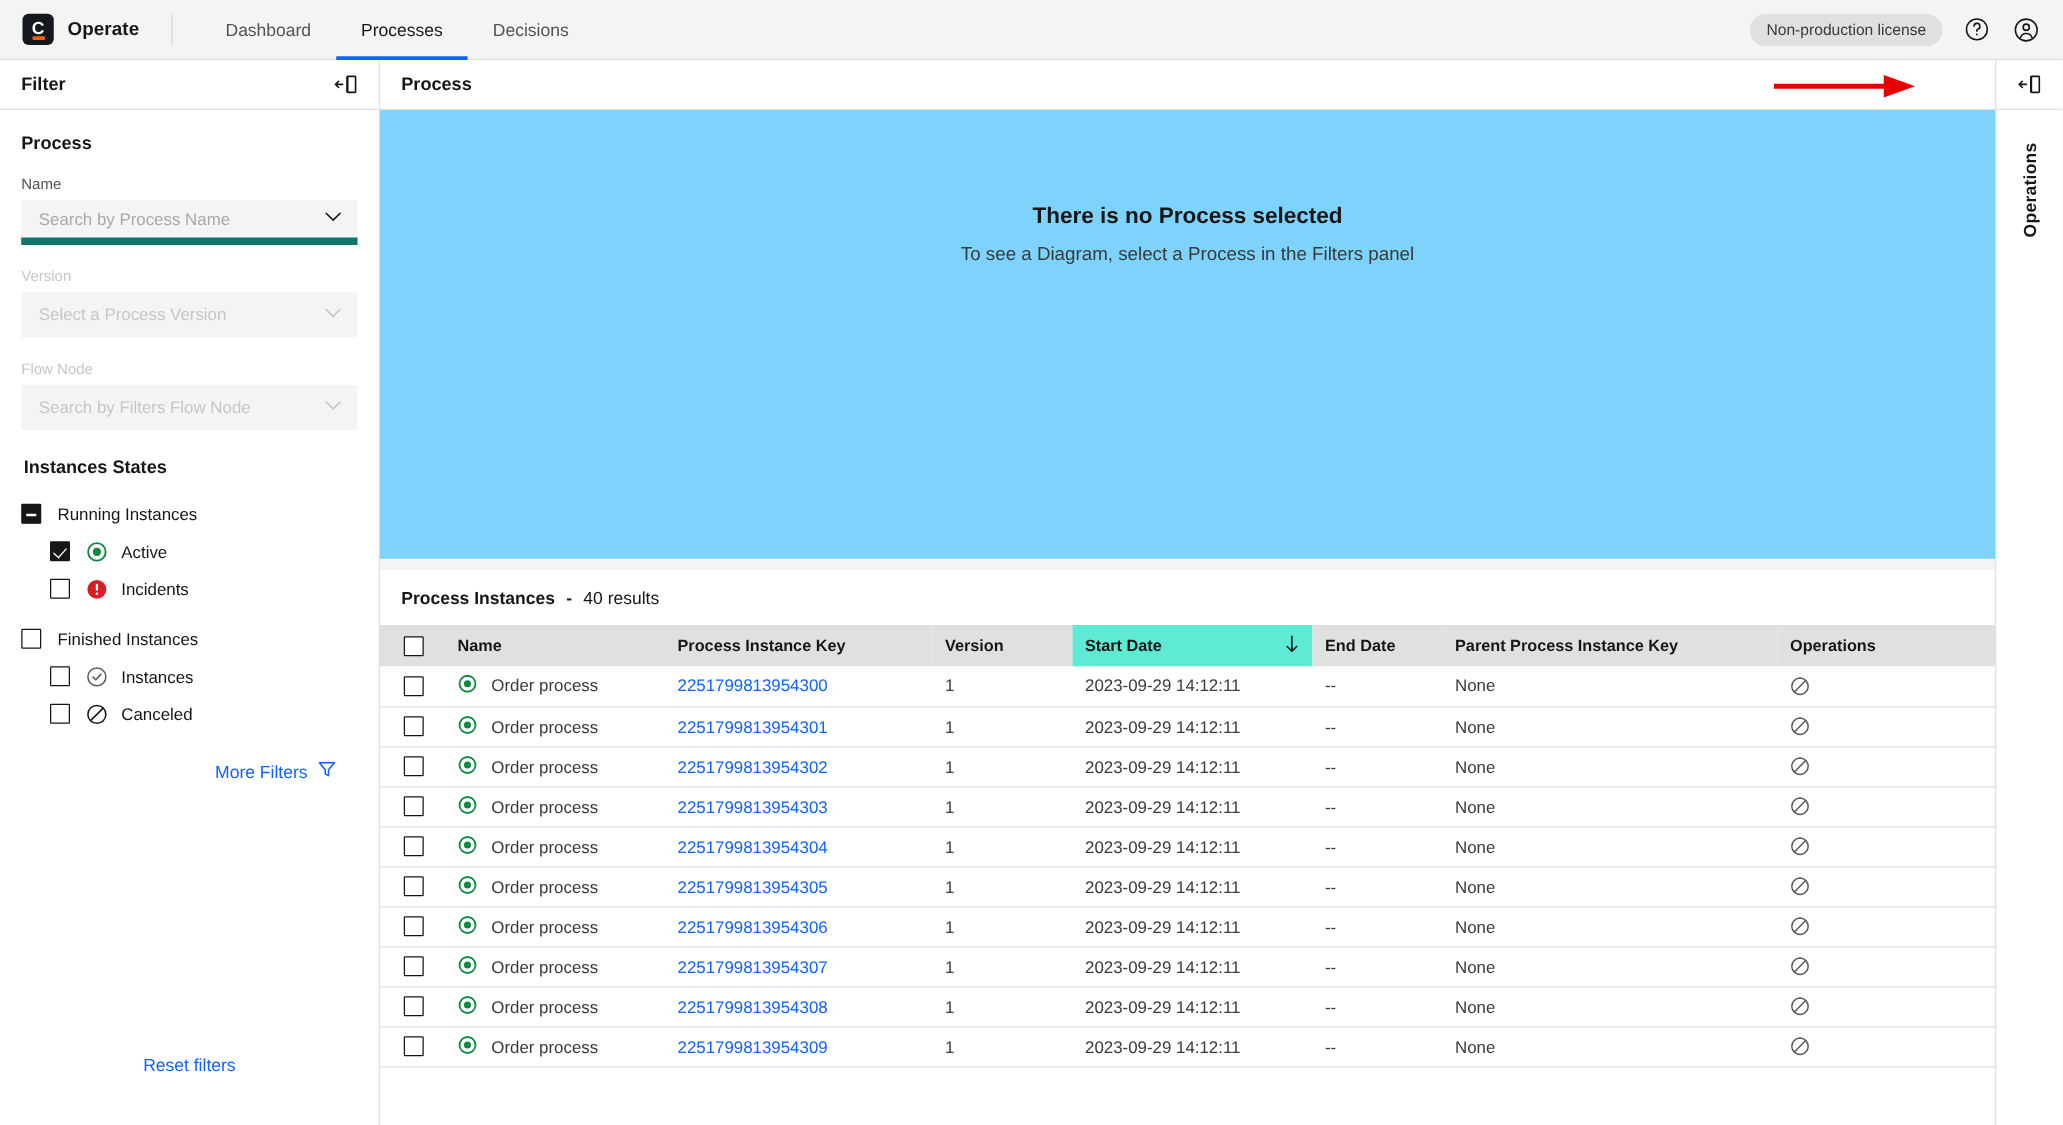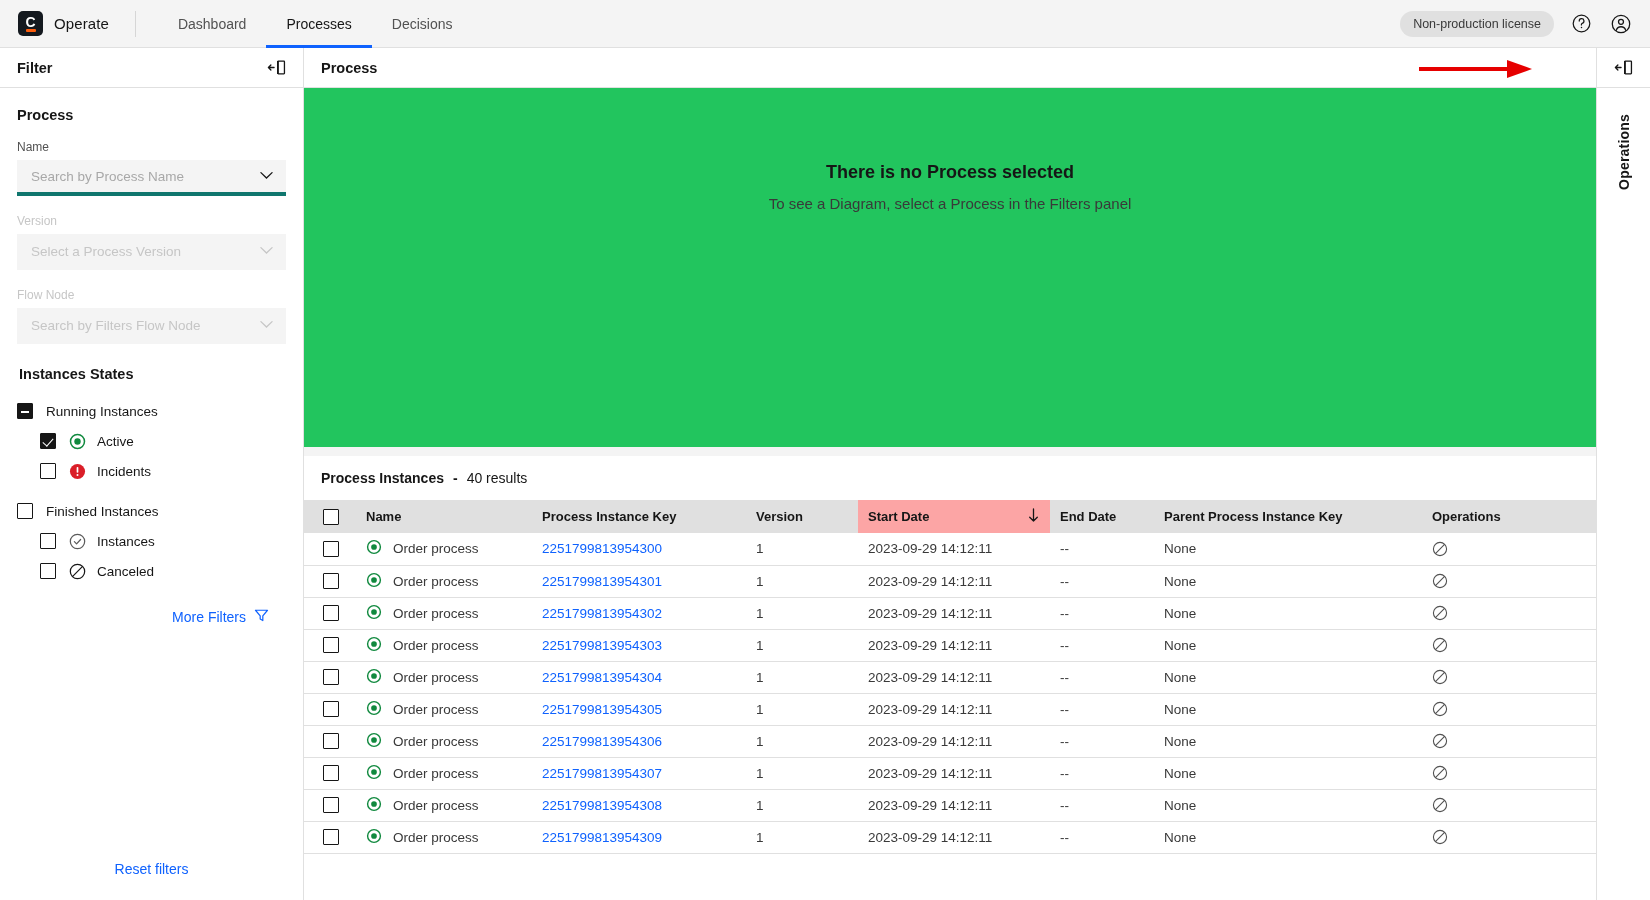--- a/index.html
+++ b/index.html
@@ -24,21 +24,21 @@
   .logo-sq {
     width: 25px; height: 25px; border-radius: 5px; background: #14191f;
     position: relative; display: flex; align-items: center; justify-content: center;
   }
   .logo-c {
     color: #fff; font-size: 14px; font-weight: 700; line-height: 1;
     font-family: "Liberation Sans", sans-serif; margin-bottom: 3px;
   }
   .logo-bar { position: absolute; bottom: 4px; left: 50%; transform: translateX(-50%);
     width: 10px; height: 3px; background: #fc5d0d; border-radius: 1px; }
-  .brand-name { font-size: 15px; font-weight: 400; letter-spacing: .1px; color: #161616; }
+  .brand-name { font-size: 15px; font-weight: 700; letter-spacing: .1px; color: #161616; }
   .hdr-sep { width: 1px; height: 26px; background: #d6d6d6; margin: 0 22px 0 26px; }
   .nav { display: flex; align-items: center; height: 48px; }
   .nav-item {
     display: flex; align-items: center; padding: 0 20px;
     font-size: 14px; color: #525252; position: relative; cursor: pointer;
     height: 48px;
   }
   .nav-item.active { color: #161616; }
   .nav-item.active::after {
     content: ""; position: absolute; left: 0; right: 0; bottom: 0;
@@ -64,21 +64,21 @@
     height: 40px; display: flex; align-items: center; justify-content: space-between;
     padding: 0 17px; border-bottom: 1px solid #e0e0e0;
   }
   .filter-title { font-size: 14.5px; font-weight: 700; }
   .panel-toggle { cursor: pointer; display: flex; align-items: center; }
   .filter-content { padding: 19px 17px 0 17px; flex: 1; overflow: hidden; position: relative; }
   .sec-title { font-size: 14.5px; font-weight: 700; margin-bottom: 17px; }
   .field-label { font-size: 12px; color: #525252; margin-bottom: 6px; }
   .field-label.dis { color: #c6c6c6; }
   .field {
-    height: 36px; background: #f4f4f4; border-bottom: 4px solid #0f766e;
+    height: 36px; background: #f4f4f4; border-bottom: 6px solid #0f766e;
     display: flex; align-items: center; justify-content: space-between;
     padding: 0 13px 0 14px; font-size: 13.5px; color: #a8a8a8; margin-bottom: 18px;
     cursor: pointer;
   }
   .field.dis { border-bottom: 1px solid transparent; color: #c6c6c6; cursor: default; }
   .chev { color: #161616; font-size: 11px; line-height: 1; }
   .field.dis .chev { color: #c6c6c6; }
   .states-title { font-size: 14.5px; font-weight: 700; margin: 22px 0 14px 2px; }
 
   .cb-row { display: flex; align-items: center; height: 30px; margin-bottom: 0px; cursor: pointer; }
@@ -97,52 +97,52 @@
     content: ""; position: absolute; left: 3px; top: 6.5px; width: 8px; height: 2px; background: #fff;
   }
   .cb-label { font-size: 13.5px; color: #161616; }
   .state-ico { width: 17px; height: 17px; margin-right: 11px; flex: none; display:flex; }
 
   .more-filters {
     display: flex; align-items: center; justify-content: flex-end; gap: 8px;
     margin-top: 22px; padding-right: 17px; color: #0f62fe; font-size: 14px; cursor: pointer;
   }
   .reset-filters {
-    position: absolute; bottom: 23px; left: 0; right: 0; text-align: center;
+    position: absolute; bottom: 40px; left: 0; right: 0; text-align: center;
     color: #0f62fe; font-size: 14px; cursor: pointer;
   }
 
   
   .center { flex: 1; display: flex; flex-direction: column; min-width: 0; background: #f4f4f4; }
   .diagram-card { background: #fff; display: flex; flex-direction: column; height: 399px; min-height: 399px; }
   .diagram-head {
     height: 40px; display: flex; align-items: center; padding: 0 17px;
     border-bottom: 1px solid #e0e0e0; font-size: 14.5px; font-weight: 700;
   }
   .diagram-body {
-    flex: 1; background: #22c55e; display: flex; flex-direction: column;
+    flex: 1; background: #7dd3fc; display: flex; flex-direction: column;
     align-items: center; padding-top: 74px;
   }
   .empty-title { font-size: 18px; font-weight: 700; color: #161616; margin-bottom: 12px; }
   .empty-sub { font-size: 15px; color: #393939; }
 
   .table-card { flex: 1; background: #fff; display: flex; flex-direction: column; min-height: 0; margin-top: 9px; }
   .table-head-bar {
     height: 44px; display: flex; align-items: center; gap: 9px; padding: 0 17px;
     font-size: 14px; font-weight: 700; color: #161616;
   }
   .results-count { font-weight: 400; }
   .dash-sep { font-weight: 700; }
 
   table { width: 100%; border-collapse: collapse; table-layout: fixed; }
   thead th {
     background: #e0e0e0; height: 33px; font-size: 13px; font-weight: 700;
     text-align: left; color: #161616; padding: 0 10px; white-space: nowrap;
   }
-  thead th.sorted { background: #fca5a5; }
+  thead th.sorted { background: #5eead4; }
   th.c-check { width: 52px; padding-left: 19px; }
   th.c-name { width: 176px; }
   th.c-key { width: 214px; }
   th.c-version { width: 112px; }
   th.c-start { width: 192px; }
   th.c-end { width: 104px; }
   th.c-parent { width: 268px; }
   th.c-ops { width: auto; }
   .th-inner { display: flex; align-items: center; justify-content: space-between; }
   .sort-arrow { font-size: 14px; font-weight: 400; }

